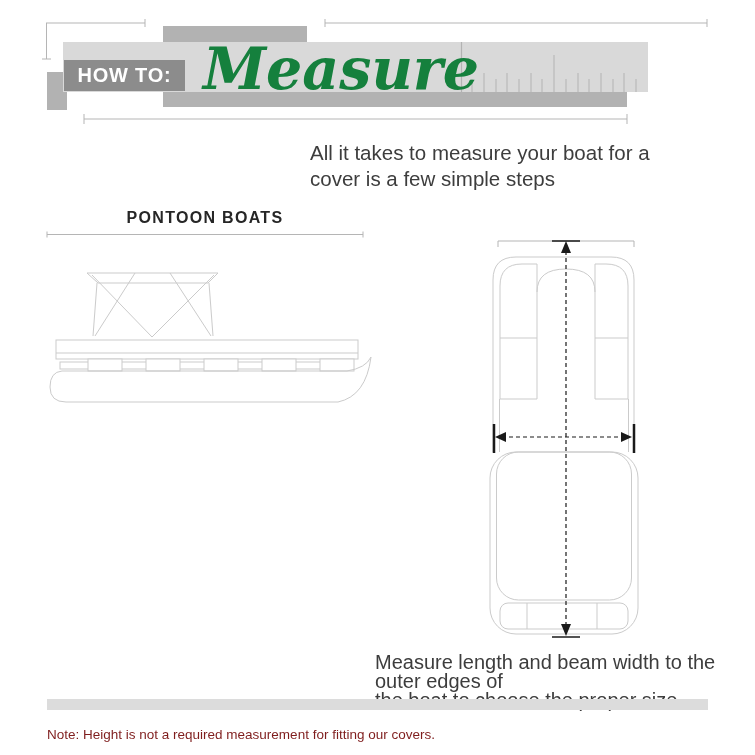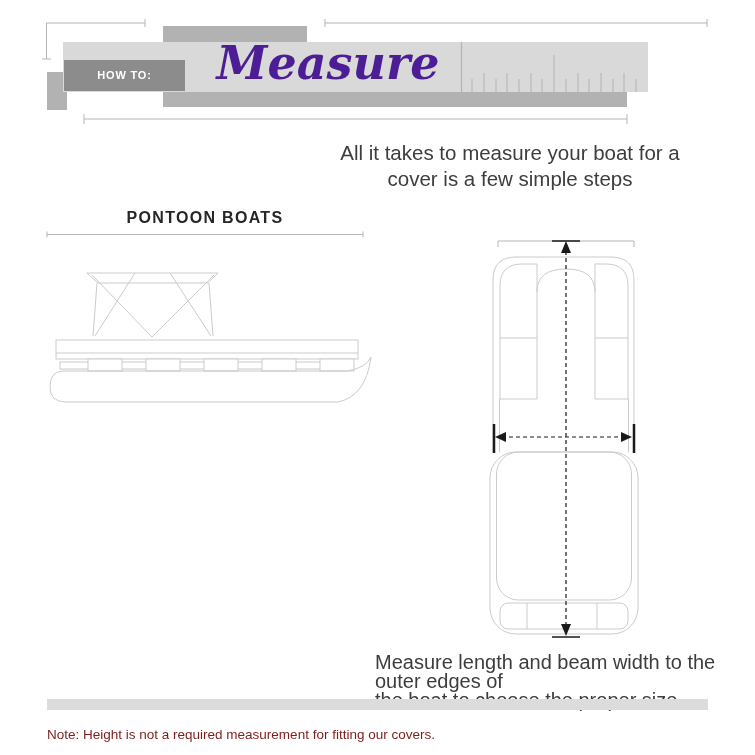--- a/index.html
+++ b/index.html
@@ -3,27 +3,27 @@
 <meta charset="utf-8">
 <style>
   html,body{margin:0;padding:0;background:#ffffff;}
   #canvas{position:relative;width:755px;height:755px;background:#ffffff;overflow:hidden;
           font-family:"Liberation Sans",sans-serif;}
   .abs{position:absolute;}
   svg{display:block;overflow:visible;}
 
   
   #kicker{left:64px;top:60px;width:121px;height:31px;line-height:31px;text-align:center;
-          color:#ffffff;font-size:11px;font-weight:bold;letter-spacing:0.8px;}
-  #title{left:203px;top:40px;width:250px;text-align:center;color:#4c1d95;
+          color:#ffffff;font-size:20px;font-weight:bold;letter-spacing:0.8px;}
+  #title{left:203px;top:40px;width:250px;text-align:center;color:#15803d;
          font-family:"DejaVu Serif",serif;font-style:italic;font-weight:bold;
-         font-size:46px;line-height:1;}
+         font-size:57px;line-height:1;}
 
   
-  #intro{right:45px;top:140px;width:400px;text-align:center;color:#3d3d3d;
+  #intro{right:45px;top:140px;width:400px;text-align:left;color:#3d3d3d;
          font-size:20.5px;line-height:26px;white-space:pre-line;font-weight:400;}
 
   
   #section-label{left:47px;top:209px;width:316px;text-align:center;color:#262626;
                  font-size:16px;font-weight:bold;letter-spacing:1.3px;}
 
   
   #caption{left:375px;top:653px;width:350px;color:#3d3d3d;font-size:20px;
            line-height:19px;white-space:pre-line;}
   #bottom-band{left:47px;top:699px;width:661px;height:11px;background:#dcdcdc;}

